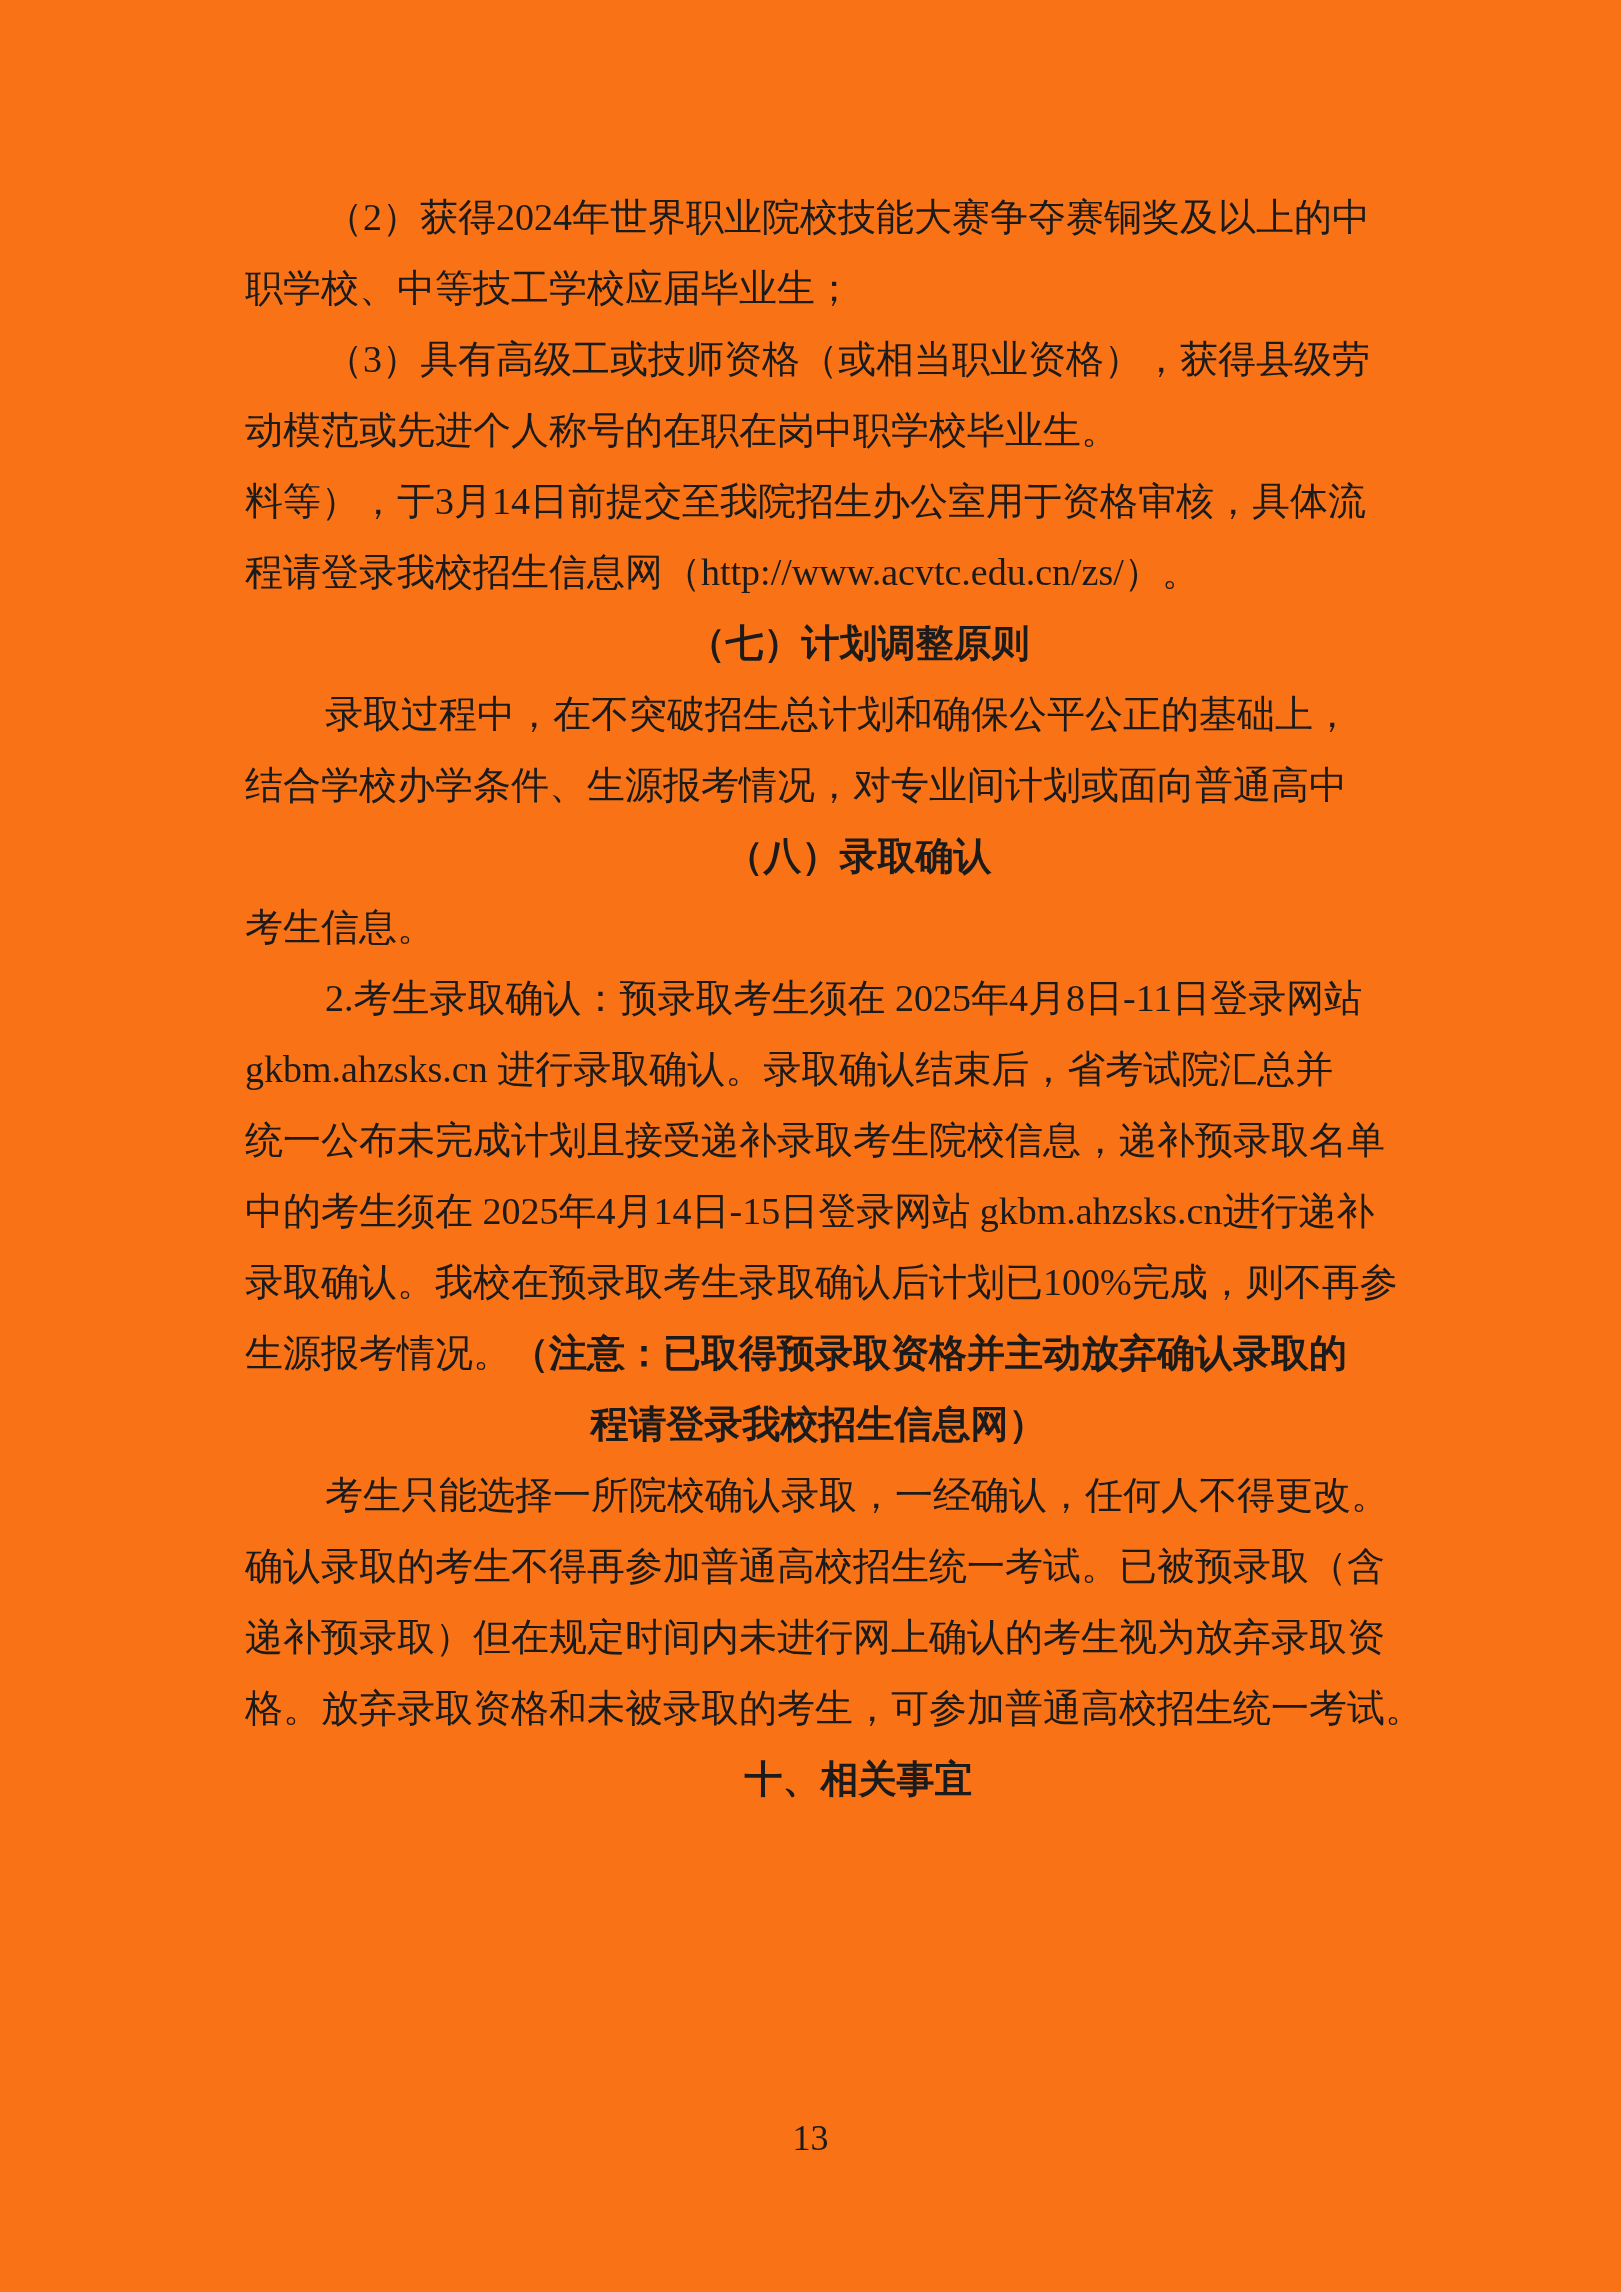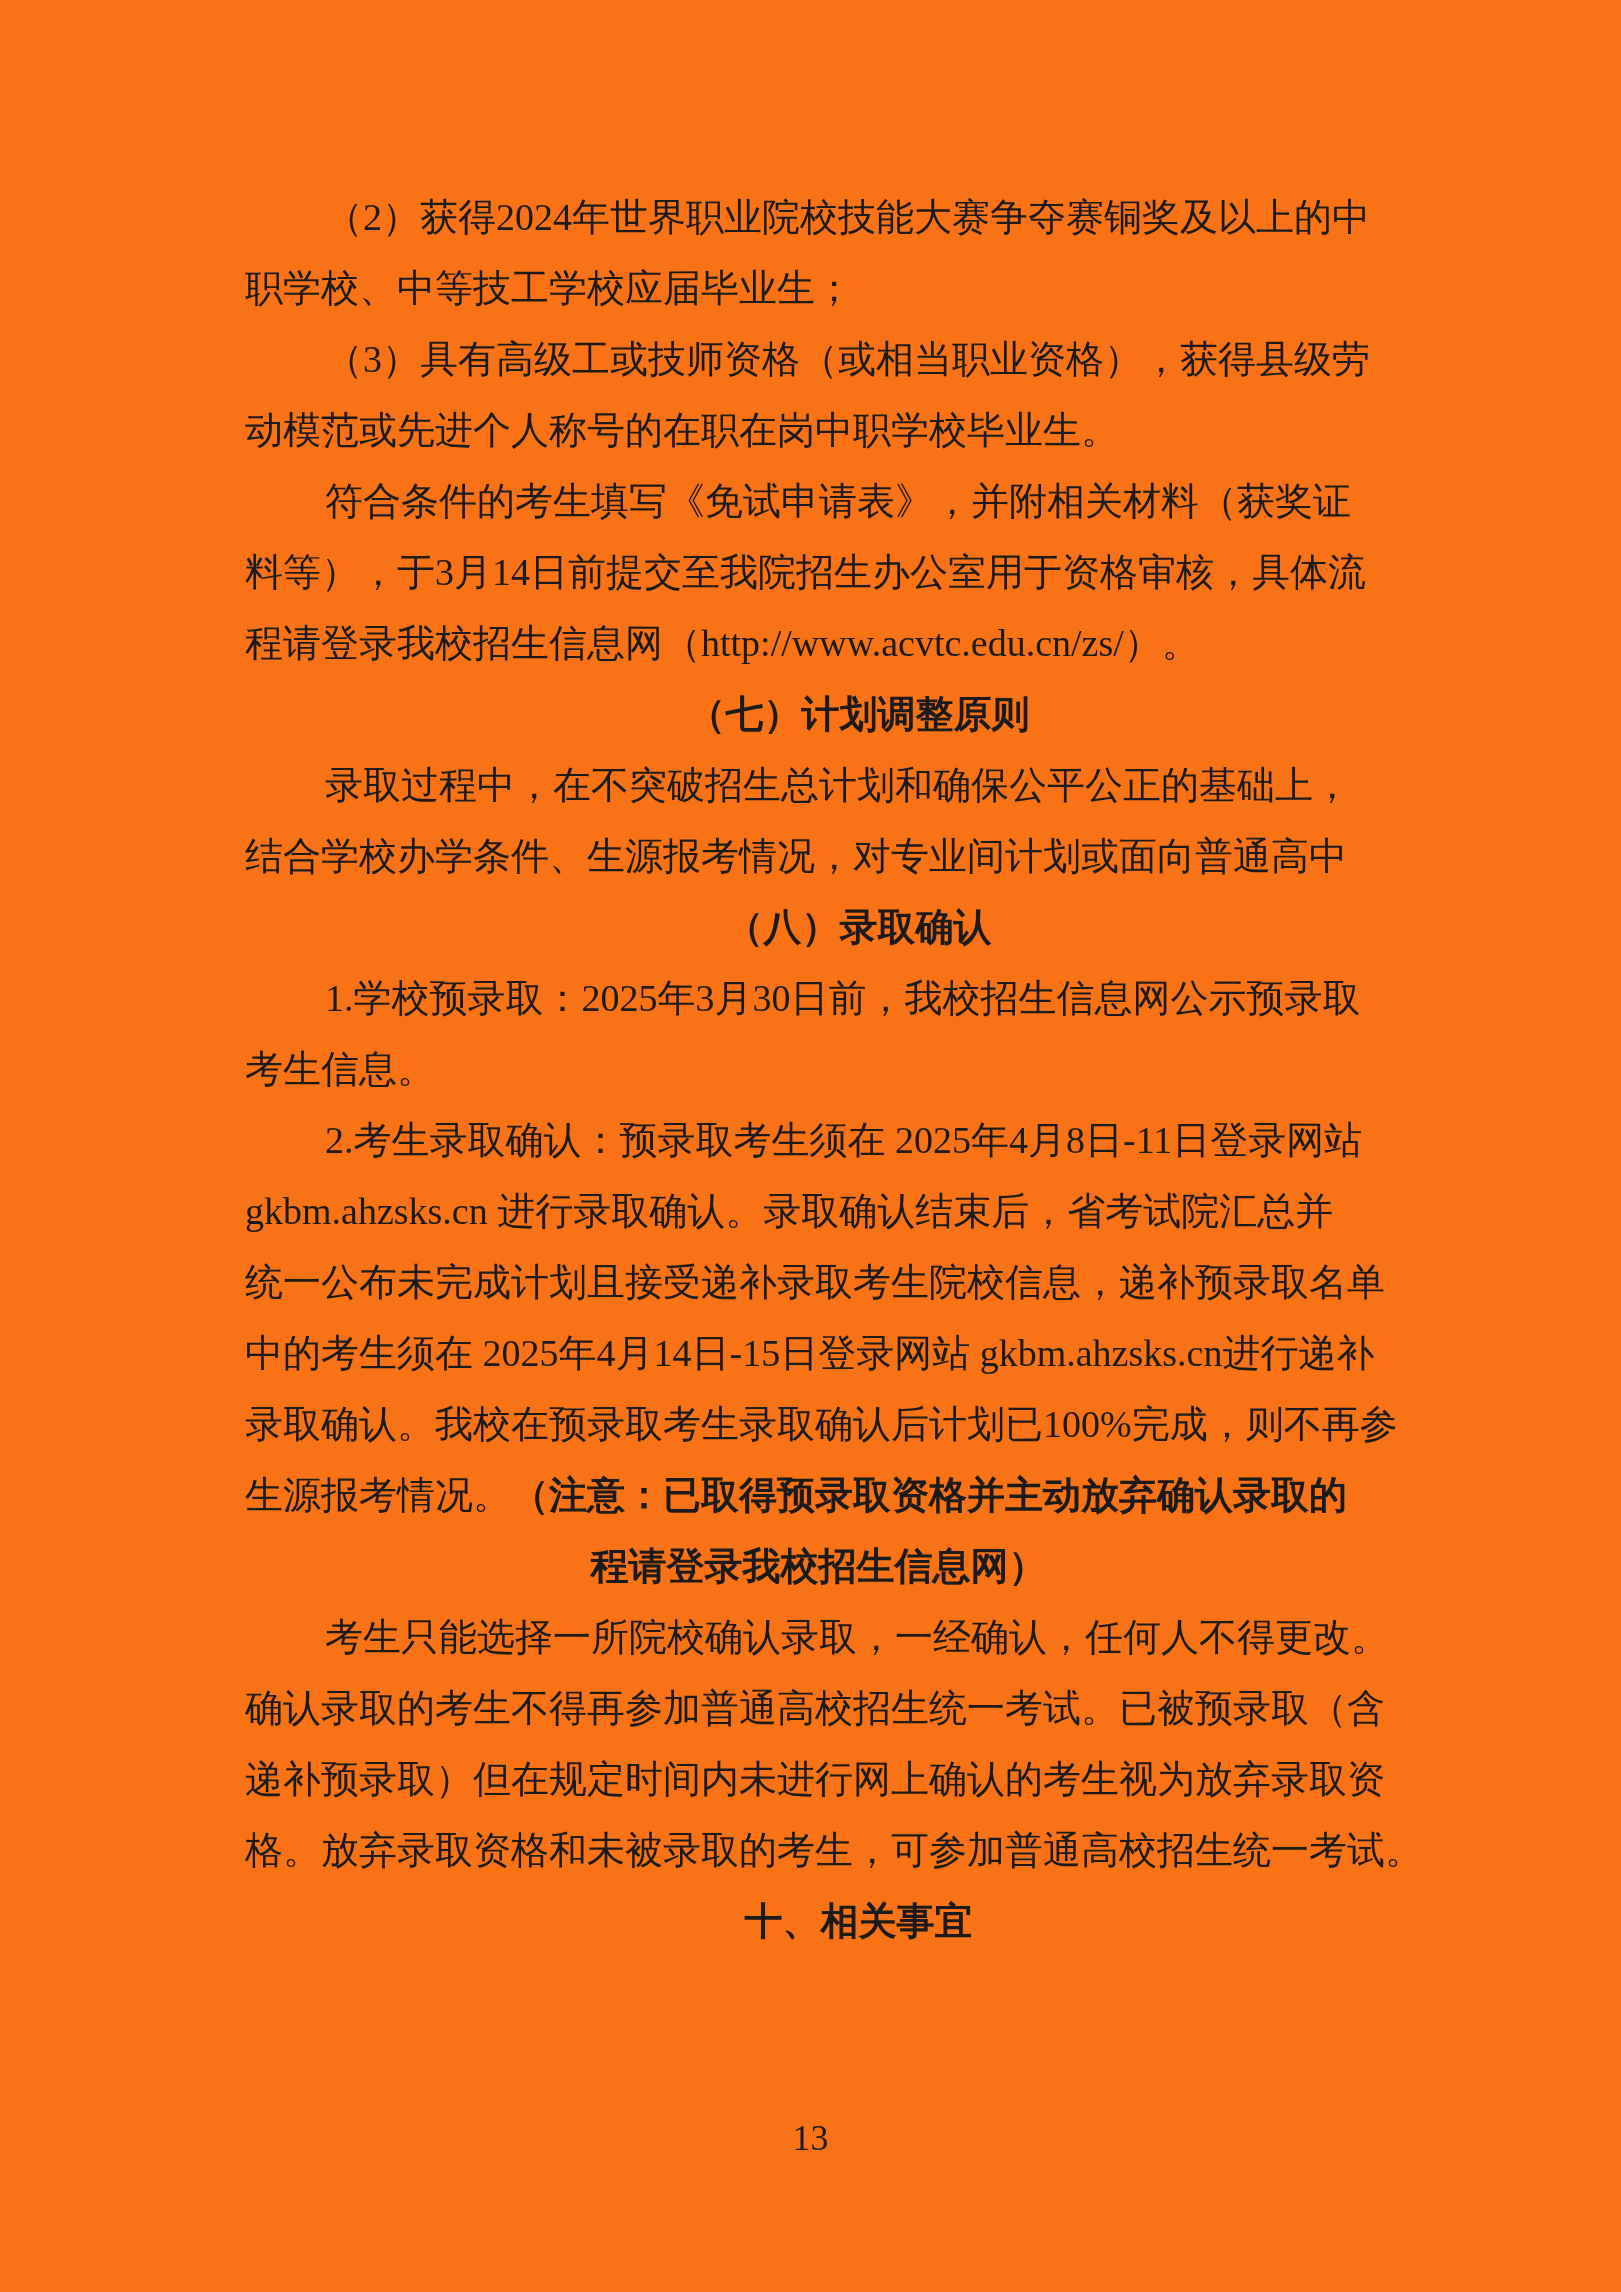--- a/index.html
+++ b/index.html
@@ -49,28 +49,26 @@
 </style>
 </head>
 <body>
 
 <div class="page">
   <div class="content">
     <div class="line indent">（2）获得2024年世界职业院校技能大赛争夺赛铜奖及以上的中</div>
     <div class="line">职学校、中等技工学校应届毕业生；</div>
     <div class="line indent">（3）具有高级工或技师资格（或相当职业资格），获得县级劳</div>
     <div class="line">动模范或先进个人称号的在职在岗中职学校毕业生。</div>
-    <div class="line indent">符合条件的考生填写《免试申请表》，并附相关材料（获奖证</div>
     <div class="line">料等），于3月14日前提交至我院招生办公室用于资格审核，具体流</div>
     <div class="line">程请登录我校招生信息网（http://www.acvtc.edu.cn/zs/）。</div>
     <div class="line indent bold">（七）计划调整原则</div>
     <div class="line indent">录取过程中，在不突破招生总计划和确保公平公正的基础上，</div>
     <div class="line">结合学校办学条件、生源报考情况，对专业间计划或面向普通高中</div>
     <div class="line indent bold">（八）录取确认</div>
-    <div class="line indent">1.学校预录取：2025年3月30日前，我校招生信息网公示预录取</div>
     <div class="line">考生信息。</div>
     <div class="line indent">2.考生录取确认：预录取考生须在 2025年4月8日-11日登录网站</div>
     <div class="line">gkbm.ahzsks.cn 进行录取确认。录取确认结束后，省考试院汇总并</div>
     <div class="line">统一公布未完成计划且接受递补录取考生院校信息，递补预录取名单</div>
     <div class="line">中的考生须在 2025年4月14日-15日登录网站 gkbm.ahzsks.cn进行递补</div>
     <div class="line">录取确认。我校在预录取考生录取确认后计划已100%完成，则不再参</div>
     <div class="line"><span>生源报考情况。</span><span class="bold">（注意：已取得预录取资格并主动放弃确认录取的</span></div>
     <div class="line bold">程请登录我校招生信息网）</div>
     <div class="line indent">考生只能选择一所院校确认录取，一经确认，任何人不得更改。</div>
     <div class="line">确认录取的考生不得再参加普通高校招生统一考试。已被预录取（含</div>

